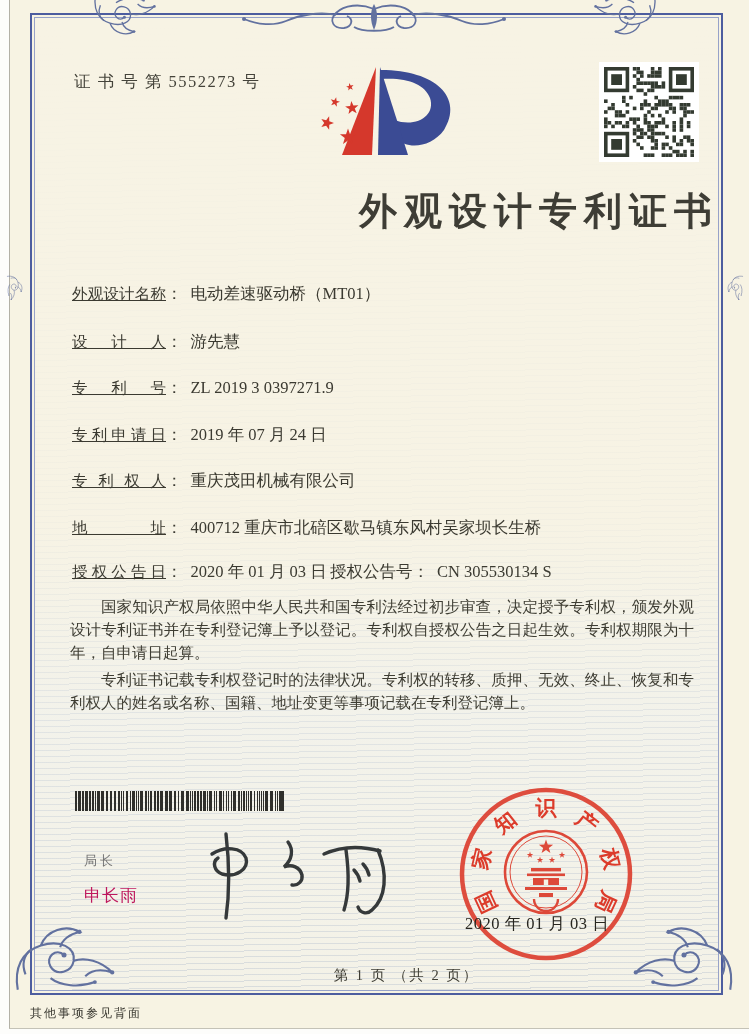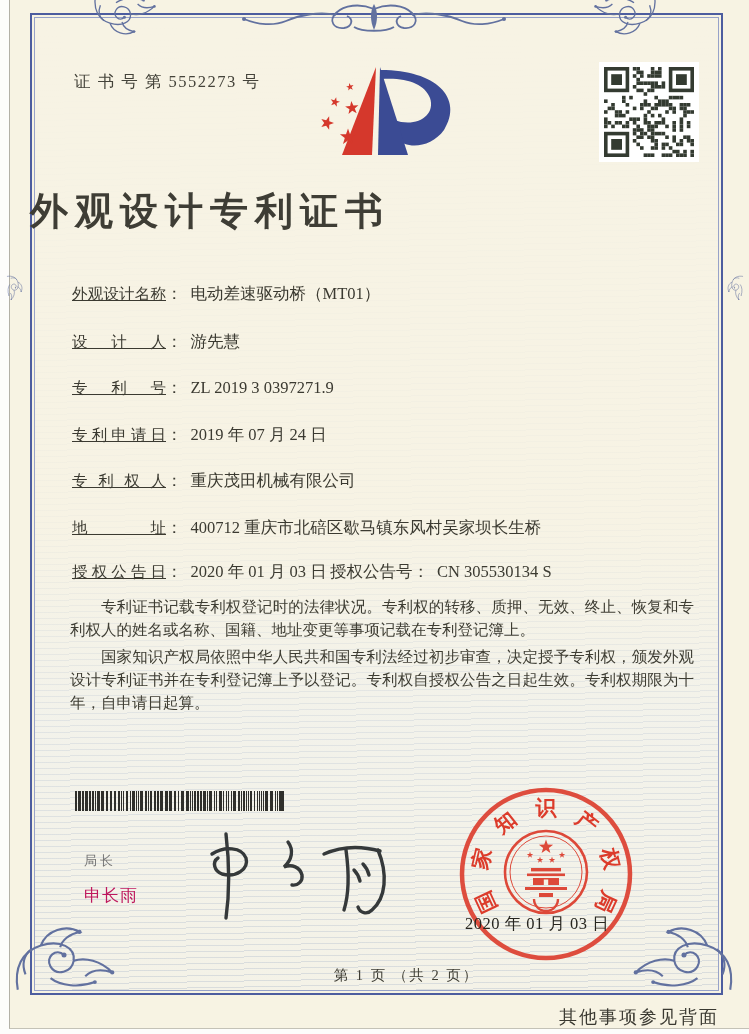--- a/index.html
+++ b/index.html
@@ -12,41 +12,41 @@
   .frame{position:absolute;left:30px;top:13px;width:689px;height:978px;border:2px solid #4d5d9f;}
   .frame-inner{position:absolute;inset:2px;border:1px solid #97a2c9;
       background-color:#f6f3e6;
       background-image:
         linear-gradient(180deg, rgba(247,243,228,1) 0%, rgba(247,243,228,0.85) 52%,
                         rgba(238,241,240,0.45) 72%, rgba(232,237,240,0.15) 100%),
         repeating-linear-gradient(179deg, rgba(122,143,180,0.26) 0 1px, rgba(0,0,0,0) 1px 6px);}
   .orn{position:absolute;pointer-events:none;}
   
   .certno{position:absolute;left:74px;top:71px;font-size:16.5px;letter-spacing:1.5px;color:#44433a;}
-  .title{position:absolute;left:30px;width:689px;top:186px;text-align:left;
+  .title{position:absolute;left:30px;width:689px;top:186px;text-align:right;
          font-size:38px;font-weight:600;letter-spacing:7px;color:#3e3d35;}
   .frow{position:absolute;left:72px;font-size:16.5px;white-space:nowrap;color:#3b3a31;}
   .flabel{display:inline-block;width:94px;font-size:15.5px;text-align:justify;text-align-last:justify;vertical-align:baseline;text-decoration:underline;}
   .fcolon{margin-right:8px;}
   .fvalue{font-size:16.5px;}
   .fpair2{position:absolute;left:258px;top:0;white-space:nowrap;}
   .paras{position:absolute;left:70px;top:595px;width:624px;font-size:15.5px;line-height:23px;
          text-align:justify;color:#3e3d33;}
   .paras p{margin:0 0 4px 0;text-indent:2em;}
   .barcode{position:absolute;left:75px;top:791px;width:212px;height:20px;}
   .signer-title{position:absolute;left:84px;top:852px;font-size:13px;letter-spacing:3px;
          font-family:"Liberation Sans","DejaVu Sans",sans-serif;color:#737373;}
   .signer-name{position:absolute;left:84px;top:884px;font-size:17px;letter-spacing:1px;
          font-family:"Liberation Sans","DejaVu Sans",sans-serif;color:#be185d;}
   .signature{position:absolute;left:196px;top:820px;width:212px;height:106px;}
   .seal{position:absolute;left:458px;top:786px;width:176px;height:176px;}
   .seal-date{position:absolute;left:465px;top:913px;font-size:16.5px;letter-spacing:0.5px;color:#26251f;white-space:nowrap;}
   .pageinfo{position:absolute;left:30px;width:689px;top:966px;text-align:center;font-size:14.5px;
          letter-spacing:2px;color:#3d3c33;padding-left:32px;}
-  .backnote{position:absolute;left:30px;width:689px;top:1005px;text-align:right;font-size:18px;
+  .backnote{position:absolute;left:30px;width:689px;top:1005px;text-align:left;font-size:12px;
          letter-spacing:2px;color:#3a3931;}
   .logo{position:absolute;left:288px;top:42px;width:185px;height:128px;}
   .qr{position:absolute;left:599px;top:62px;width:100px;height:100px;background:#ffffff;}
   svg{display:block;}
 </style>
 </head>
 <body>
 
 <div class="stage">
   <div class="paper"></div>
@@ -336,22 +336,22 @@
     <span class="flabel">地址</span><span class="fcolon">：</span><span class="fvalue">400712 重庆市北碚区歇马镇东风村吴家坝长生桥</span>
   </div>
   <div class="frow" style="top:561px">
     <span class="flabel">授权公告日</span><span class="fcolon">：</span><span class="fvalue">2020 年 01 月 03 日</span>
     <span class="fpair2">
       <span>授权公告号</span><span class="fcolon">：</span><span class="fvalue">CN 305530134 S</span>
     </span>
   </div>
 
   <div class="paras">
+    <p>国家知识产权局依照中华人民共和国专利法经过初步审查，决定授予专利权，颁发外观设计专利证书并在专利登记簿上予以登记。专利权自授权公告之日起生效。专利权期限为十年，自申请日起算。</p>
     <p>专利证书记载专利权登记时的法律状况。专利权的转移、质押、无效、终止、恢复和专利权人的姓名或名称、国籍、地址变更等事项记载在专利登记簿上。</p>
-    <p>国家知识产权局依照中华人民共和国专利法经过初步审查，决定授予专利权，颁发外观设计专利证书并在专利登记簿上予以登记。专利权自授权公告之日起生效。专利权期限为十年，自申请日起算。</p>
   </div>
 
   <div class="barcode">
     <svg id="barSvg" viewBox="0 0 212 20" width="212" height="20">
         <rect x="0" y="0" width="2" height="20" fill="#2f2f2b"></rect>
         <rect x="3" y="0" width="3" height="20" fill="#2f2f2b"></rect>
         <rect x="7" y="0" width="2" height="20" fill="#2f2f2b"></rect>
         <rect x="10" y="0" width="3" height="20" fill="#2f2f2b"></rect>
         <rect x="14" y="0" width="2" height="20" fill="#2f2f2b"></rect>
         <rect x="17" y="0" width="2" height="20" fill="#2f2f2b"></rect>

